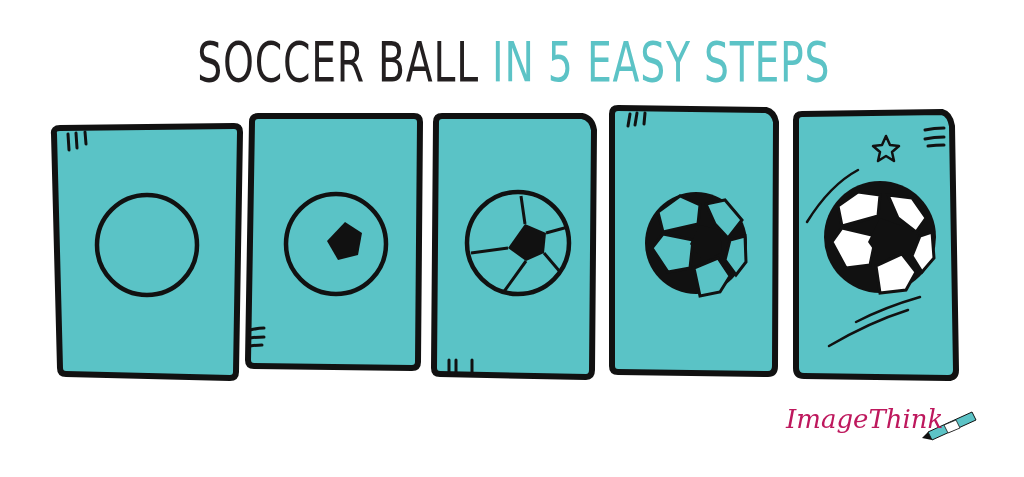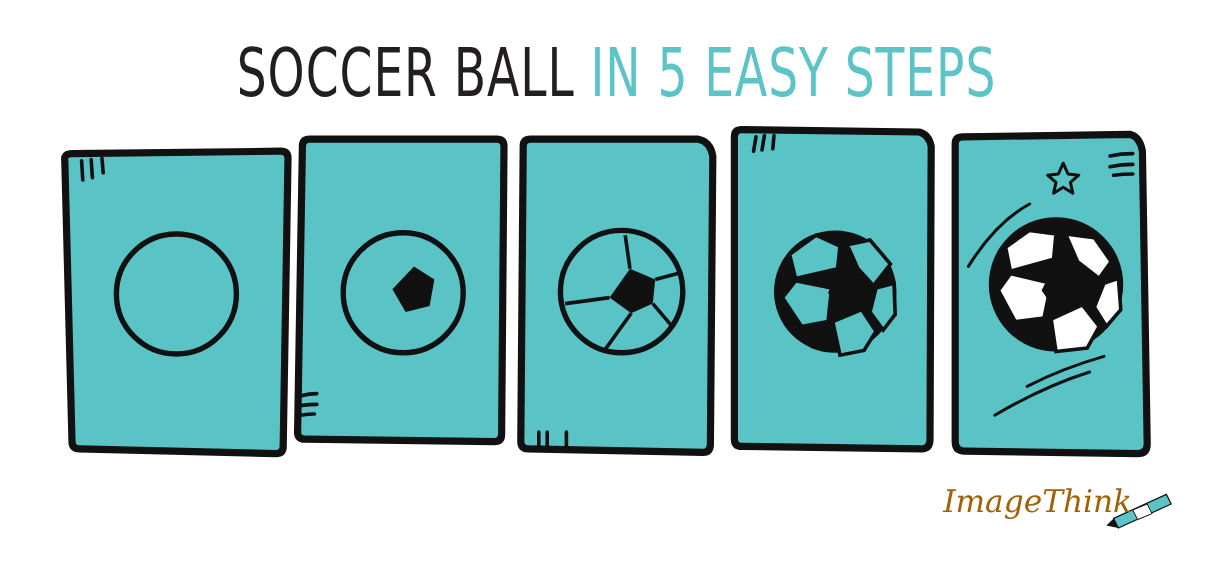--- a/index.html
+++ b/index.html
@@ -8,21 +8,21 @@
       position: absolute; left: 0; top: 28px; width: 1024px; text-align: center;
       font-family: "DejaVu Sans Condensed", "DejaVu Sans", sans-serif;
       font-size: 56px; letter-spacing: 1px; line-height: 68px;
       transform: scaleX(0.78); transform-origin: 520px 0;
     }
     .title .dark { color: #231f20; }
     .title .teal { color: #5cc3c6; }
     svg.art { position: absolute; left: 0; top: 0; }
     .sig {
       position: absolute; left: 786px; top: 404px;
-      font-family: "DejaVu Serif", serif; font-style: italic; font-size: 26px; color: #a16207;
+      font-family: "DejaVu Serif", serif; font-style: italic; font-size: 26px; color: #be185d;
     }
   </style>
 </head>
 <body>
 
 <div class="title">
   <span class="dark">SOCCER BALL</span>
   <span class="teal">IN 5 EASY STEPS</span>
 </div>
 

